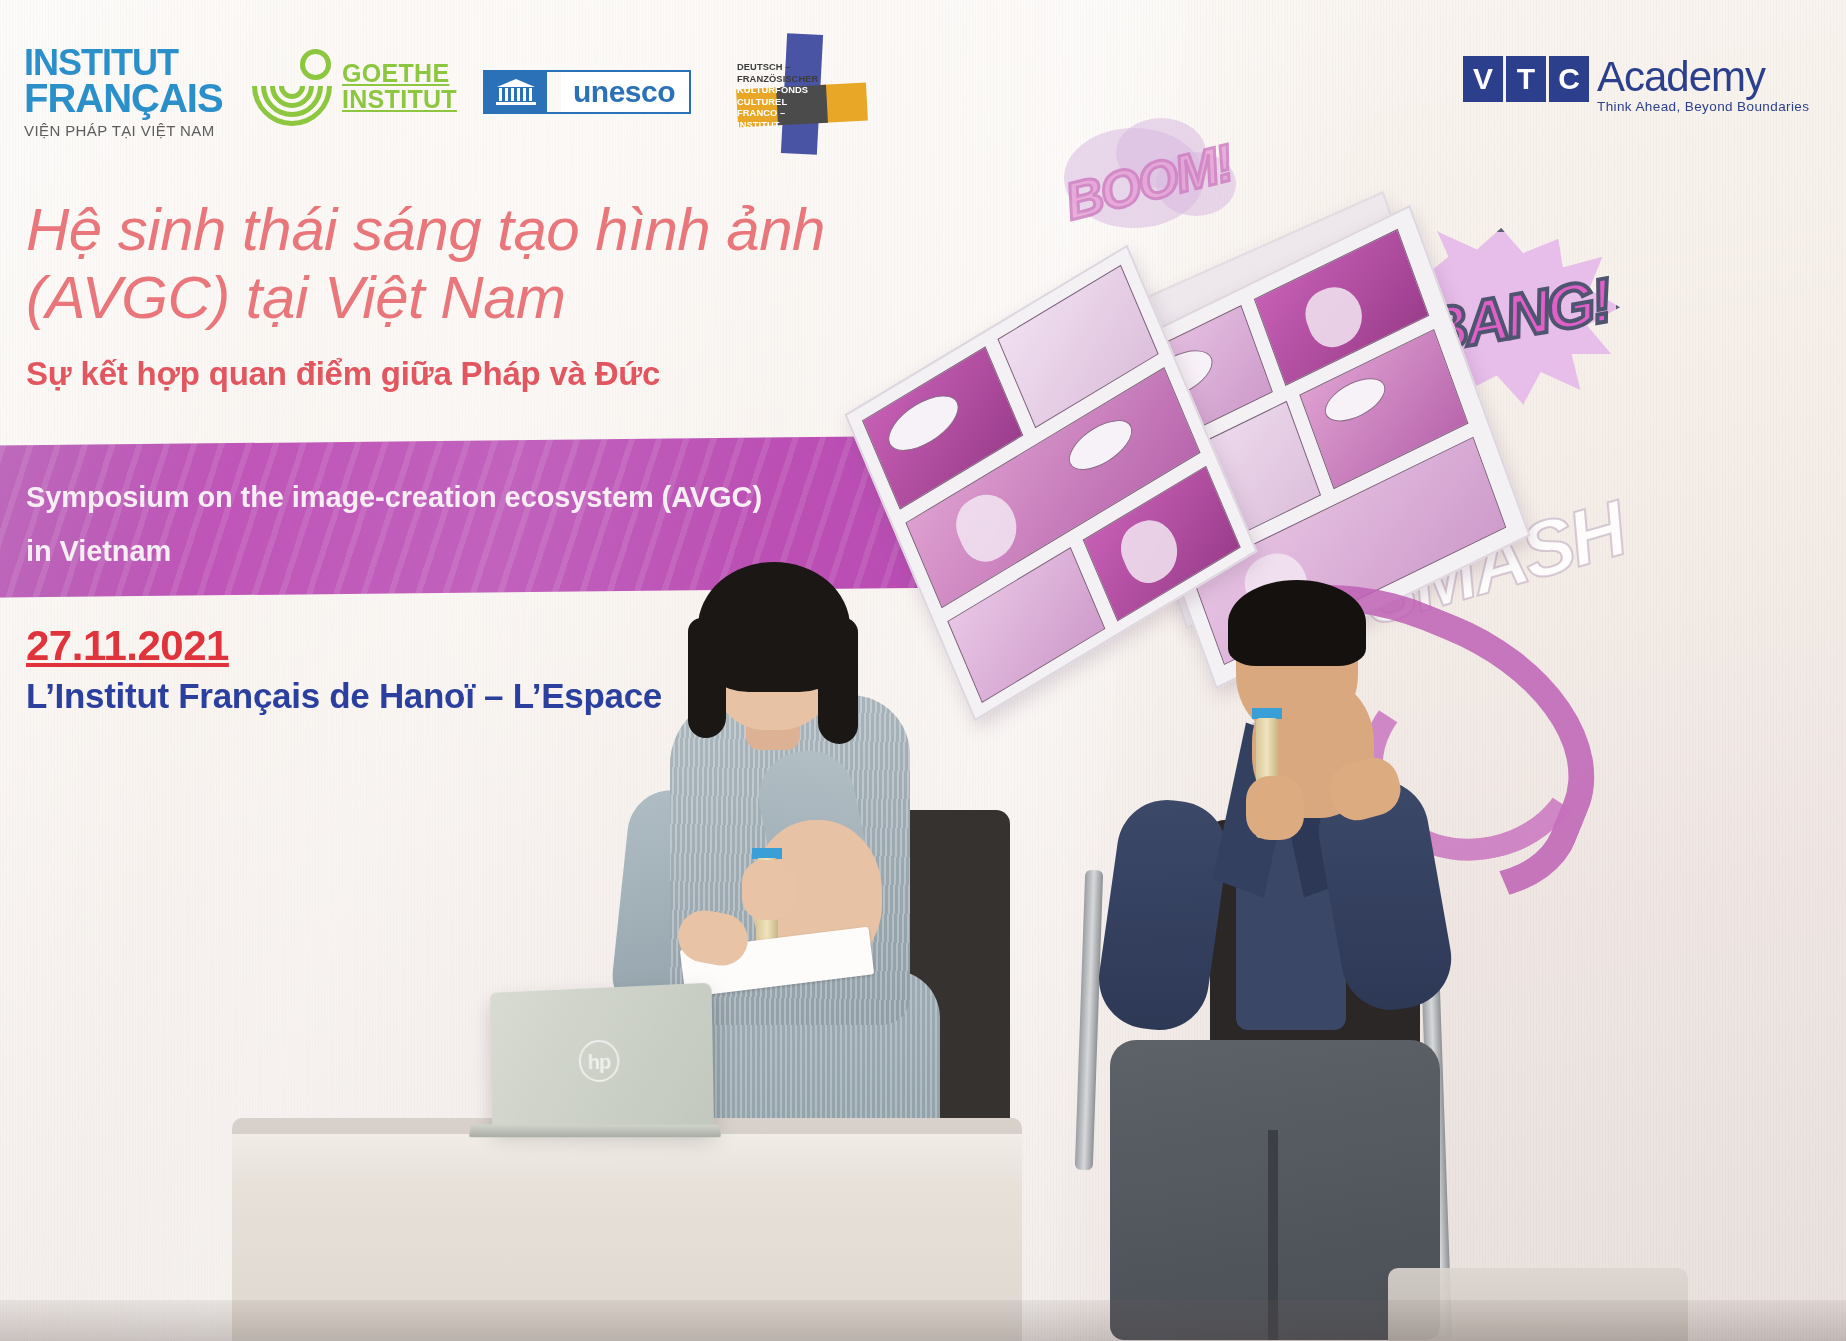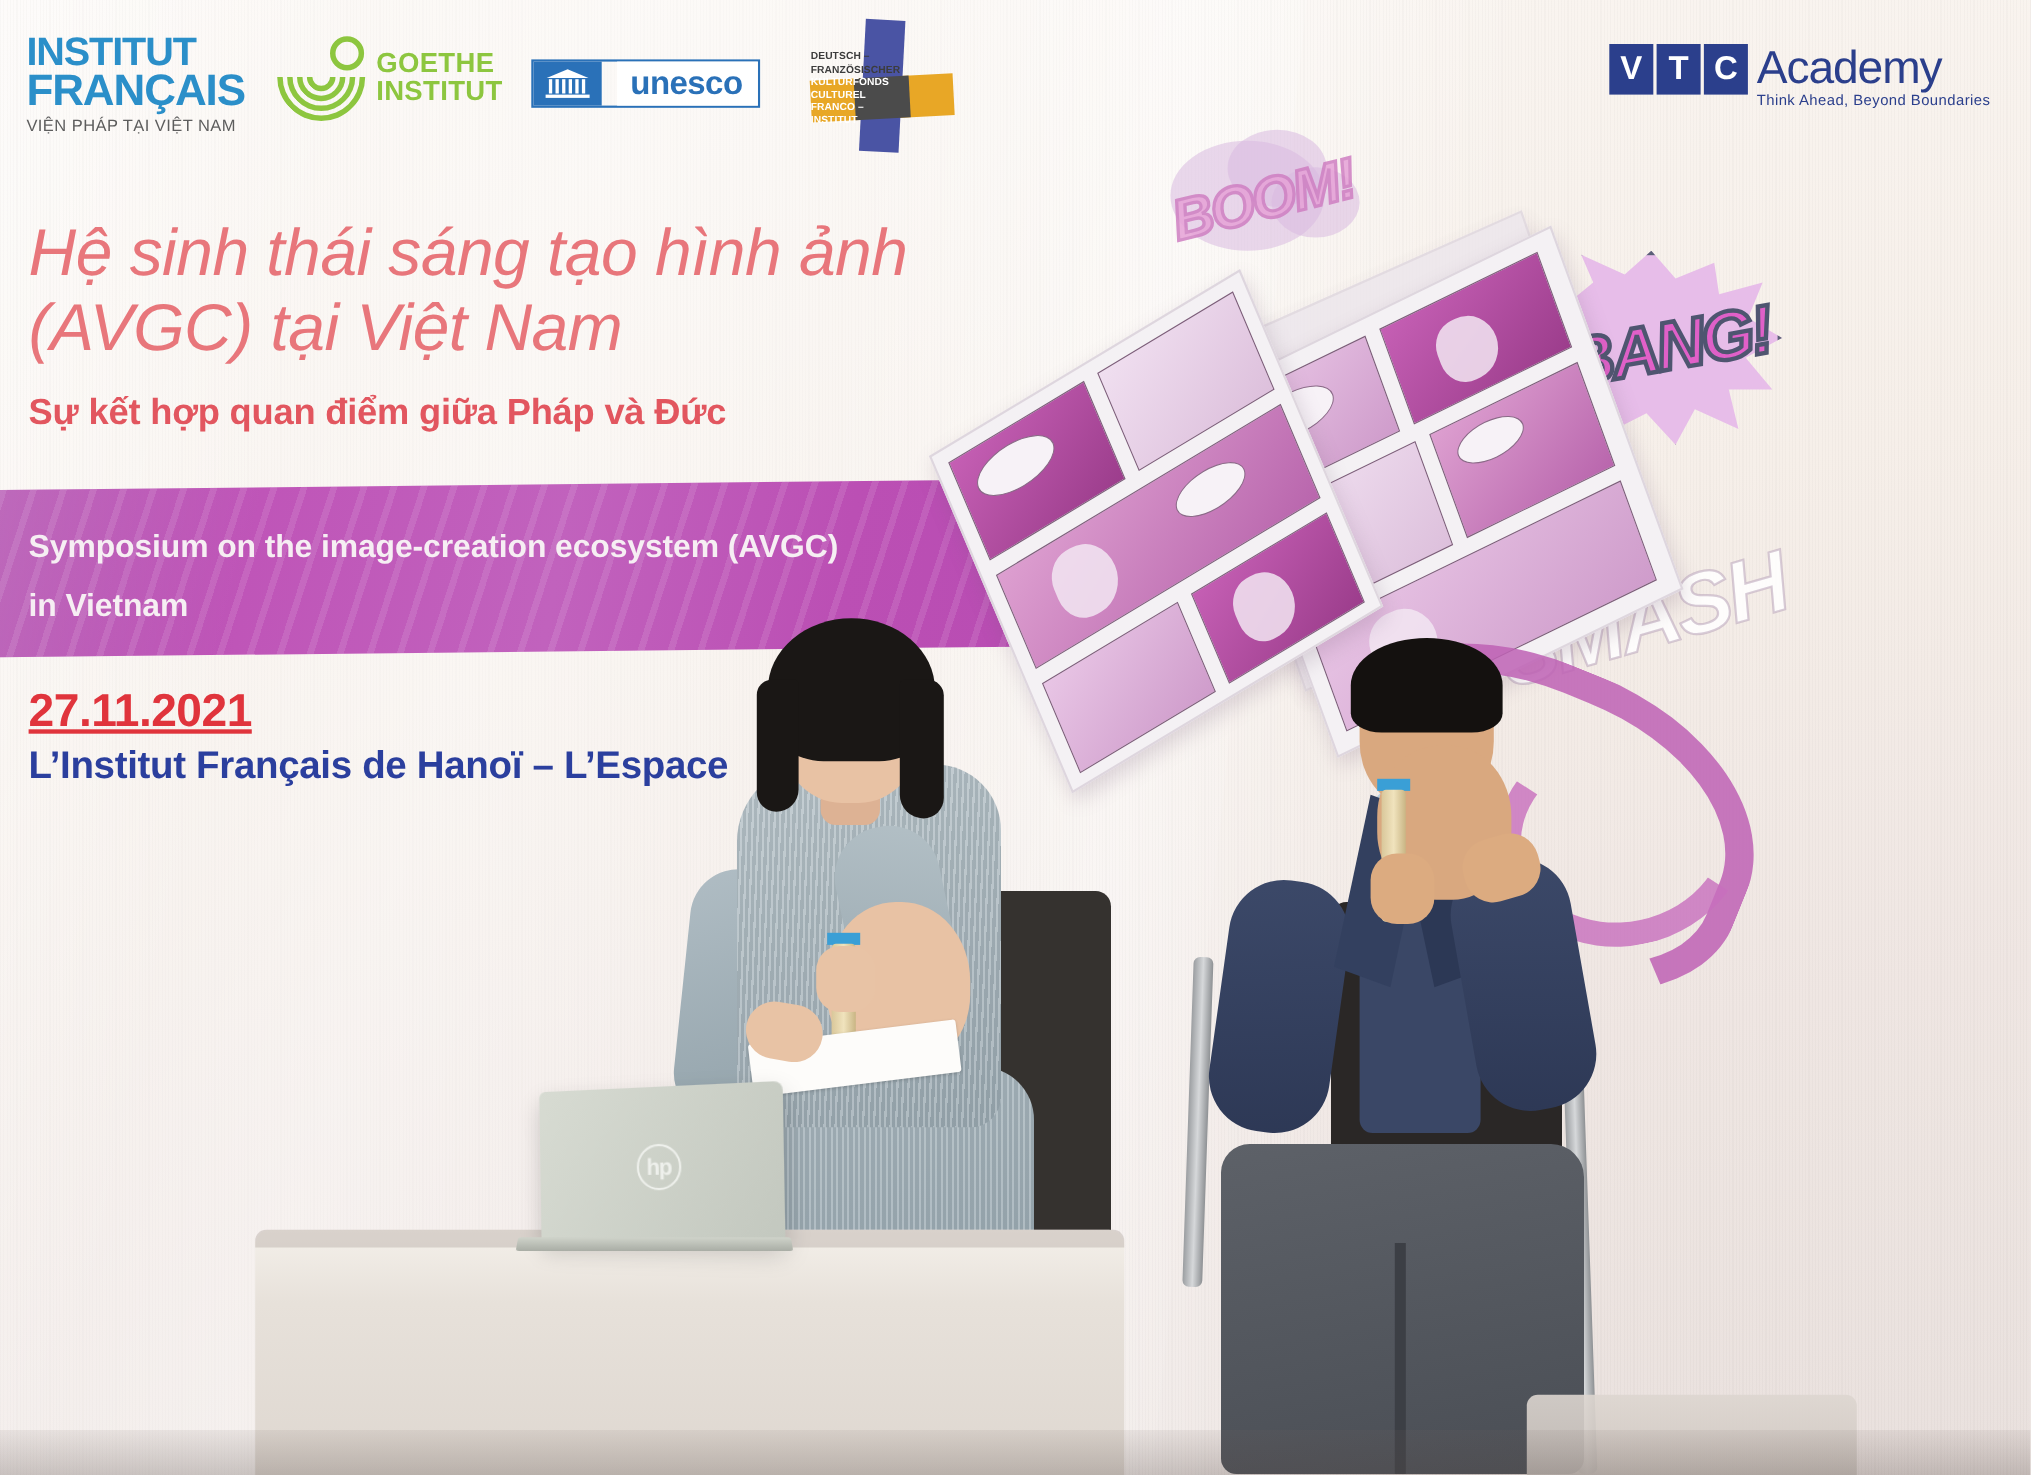--- a/index.html
+++ b/index.html
@@ -28,21 +28,21 @@
     pointer-events:none;
   }
   #sheen{
     position:absolute; left:-10%; top:-20%; width:70%; height:150%;
     background:linear-gradient(100deg, rgba(255,255,255,0) 0%, rgba(255,255,255,.45) 45%, rgba(255,255,255,0) 100%);
     transform:rotate(6deg);
     pointer-events:none;
   }
 
   
-  #logos{ position:absolute; left:0; top:0; width:1846px; height:150px; }
+  #logos{ position:absolute; left:0; top:16px; width:1846px; height:150px; }
 
   
   .if-logo{ position:absolute; left:24px; top:30px; }
   .if-l1,.if-l2{
     font-weight:bold; color:#2b8fc9; letter-spacing:-1px;
     font-size:36px; line-height:33px;
   }
   .if-l2{ font-size:40px; line-height:38px; }
   .if-sub{ margin-top:5px; font-size:15px; color:#5d5d5d; letter-spacing:.4px; }
 
@@ -52,21 +52,21 @@
   .goethe-mark i{
     position:absolute; border:5px solid #8dc63f; border-radius:50%;
     border-right-color:transparent; border-top-color:transparent;
     transform:rotate(-45deg);
   }
   .gm1{ left:0; top:0; width:80px; height:80px; }
   .gm2{ left:9px; top:9px; width:62px; height:62px; }
   .gm3{ left:18px; top:18px; width:44px; height:44px; }
   .gm4{ left:27px; top:27px; width:26px; height:26px; }
   .goethe-dot{ position:absolute; right:1px; top:3px; width:31px; height:31px; border:5px solid #8dc63f; border-radius:50%; }
-  .goethe-txt{ color:#8dc63f; font-weight:bold; font-size:25px; line-height:26px; letter-spacing:.3px; }
+  .goethe-txt{ color:#8dc63f; font-weight:bold; font-size:25px; line-height:26px; letter-spacing:.3px;text-decoration:underline; }
 
   
   .unesco{ position:absolute; left:483px; top:54px; display:flex; height:44px;
            border:2px solid #2a71b8; }
   .unesco-mark{ width:62px; background:#2a71b8; display:flex; align-items:center; justify-content:center; }
   .unesco-word{ background:#fff; color:#2a71b8; font-weight:bold; font-size:30px;
                 line-height:40px; padding:0 14px 0 12px; letter-spacing:-.5px;margin-left:14px; }
 
   
   .dfk{ position:absolute; left:737px; top:18px; width:130px; height:120px; }

